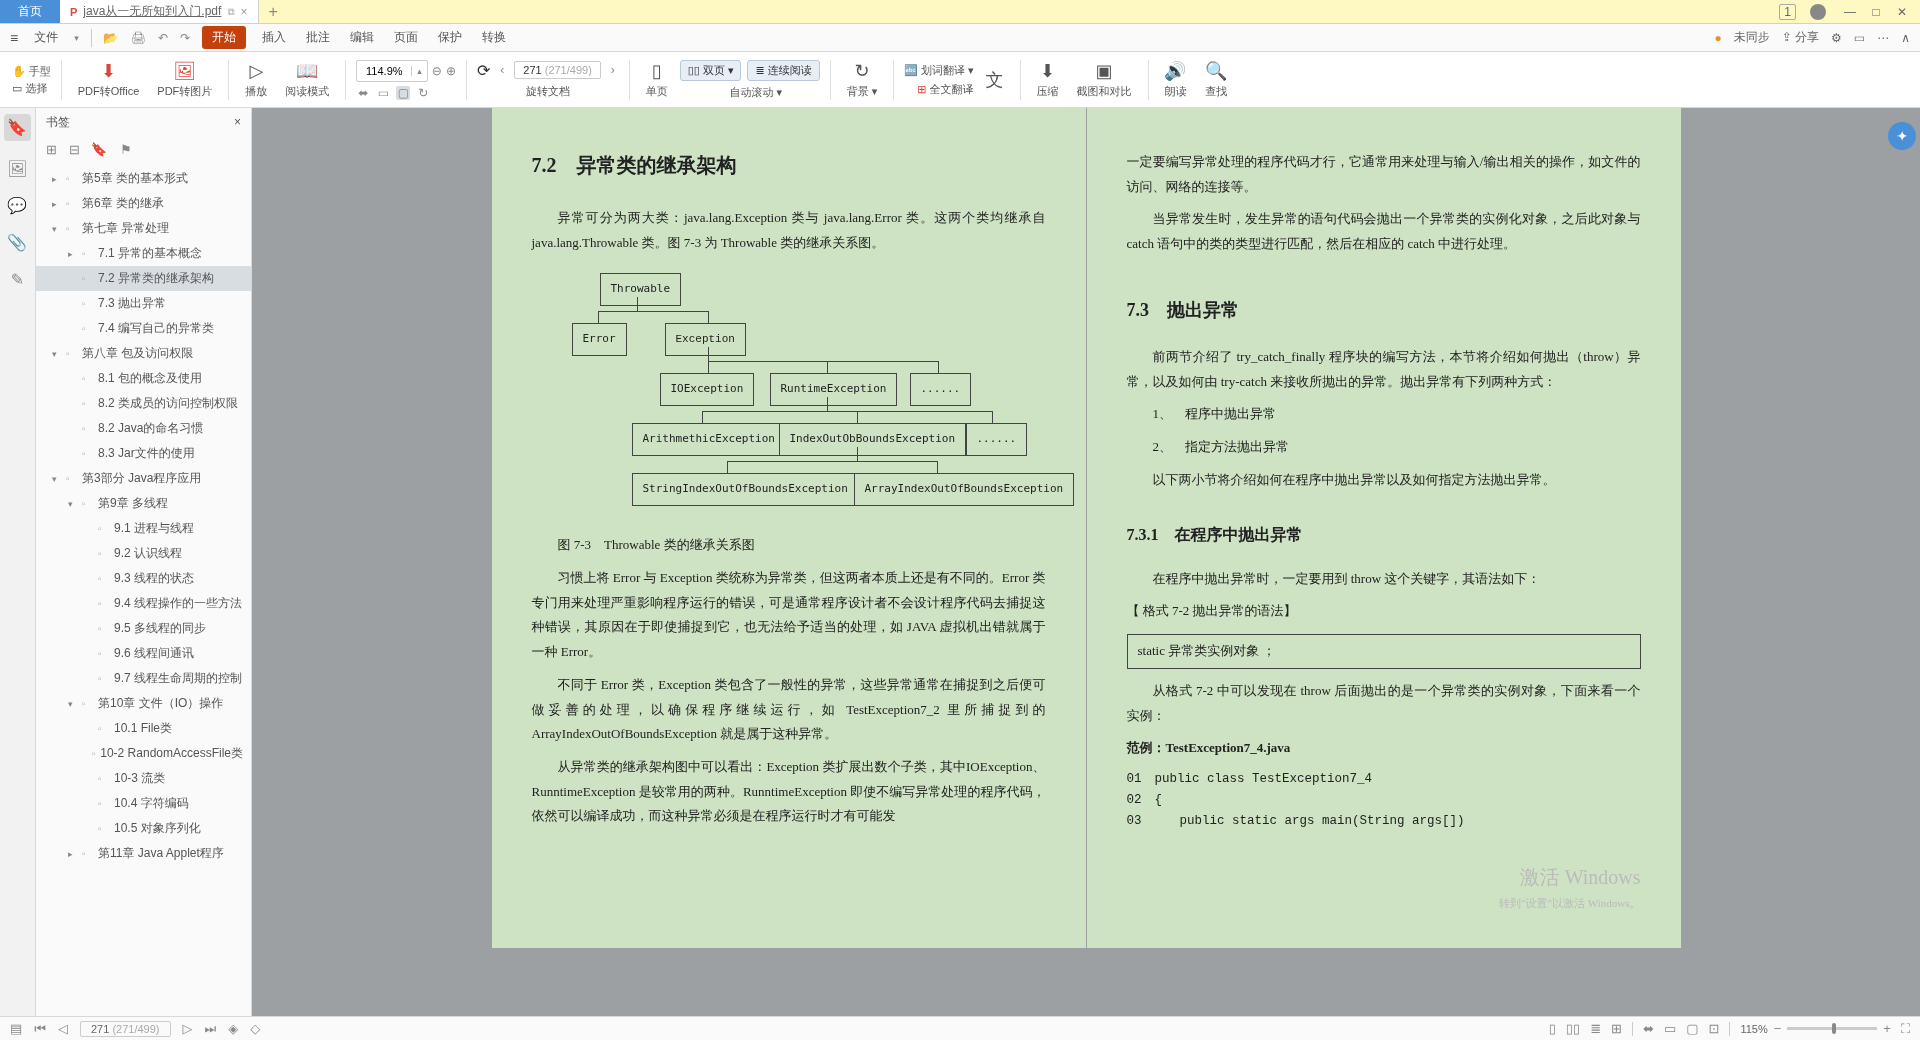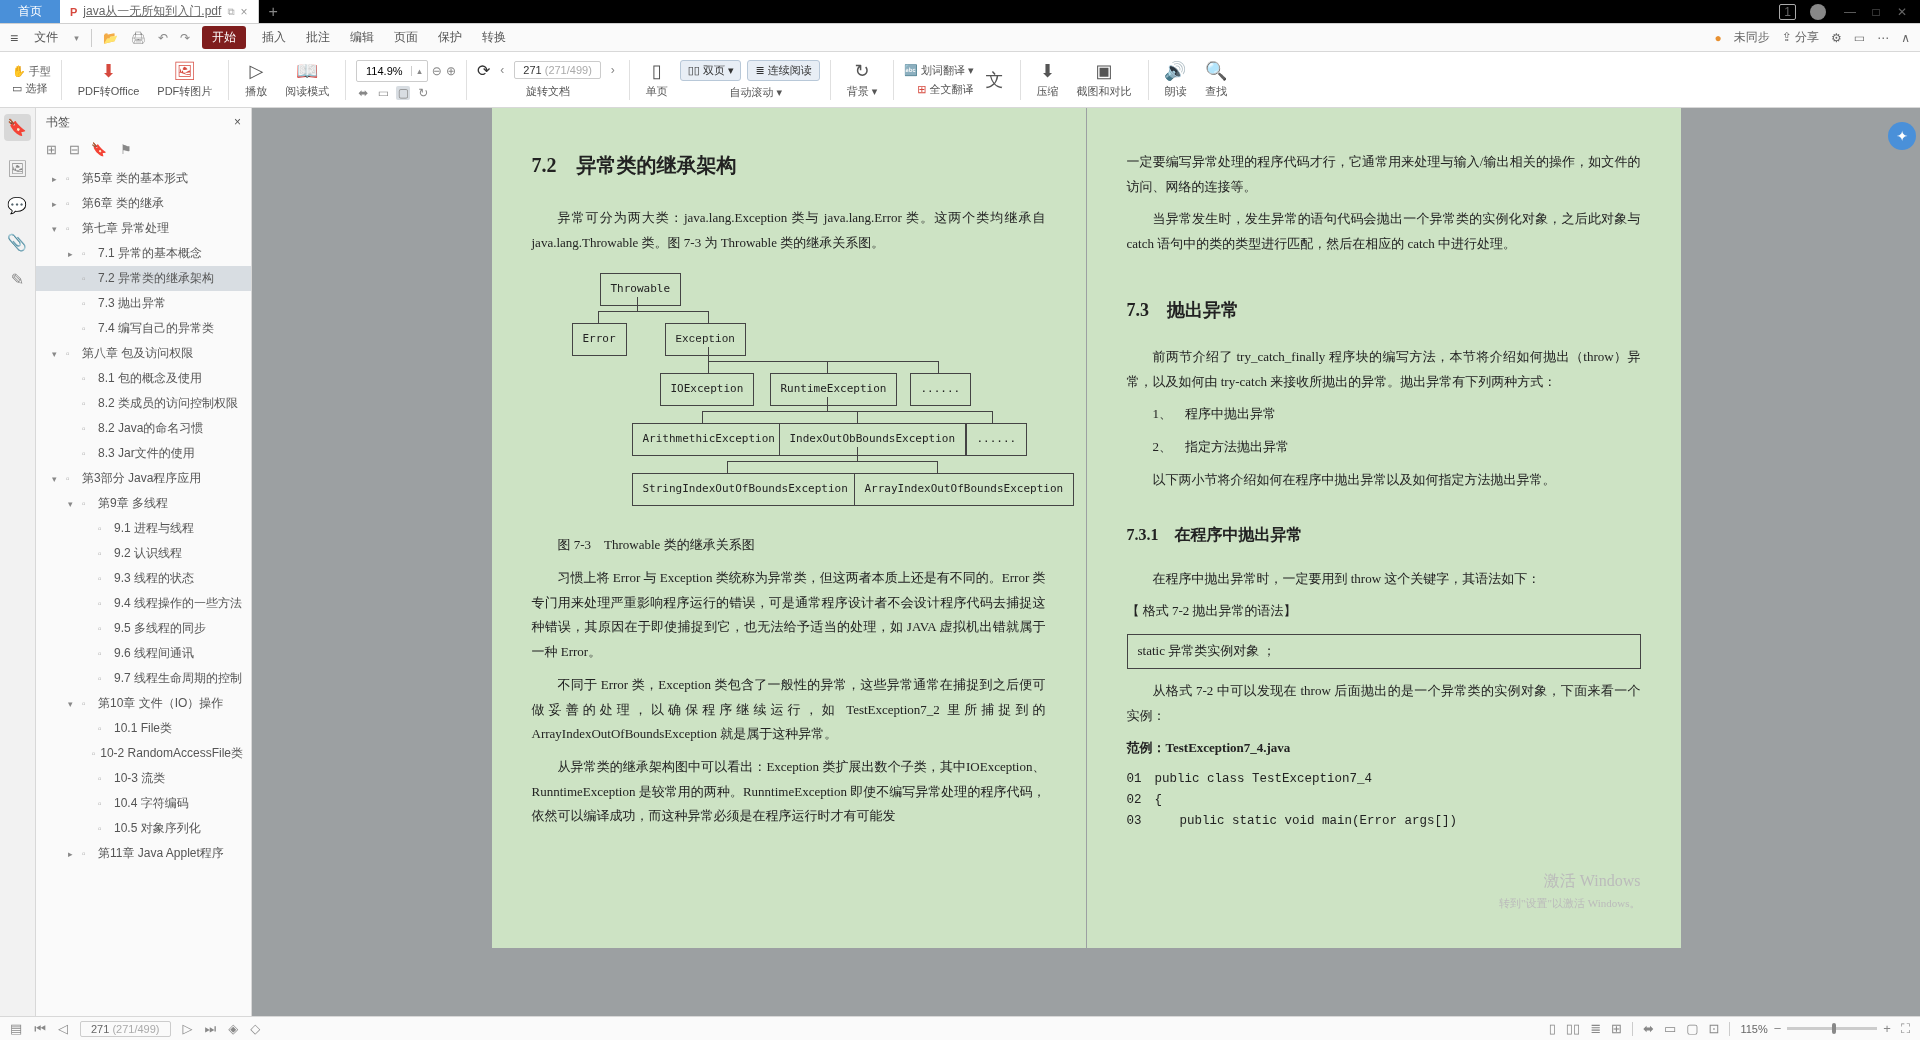--- a/index.html
+++ b/index.html
@@ -1,37 +1,37 @@
 <!DOCTYPE html>
 <html><head>
 <meta charset="utf-8">
 <style>
 * { margin: 0; padding: 0; box-sizing: border-box; }
 body { font-family: "Microsoft YaHei", sans-serif; font-size: 12px; background: #f5f5f5; color: #333; overflow: hidden; }
 .app { width: 1920px; height: 1040px; display: flex; flex-direction: column; background: #fff; }
 
 
-.titlebar { height: 24px; background: #000000; display: flex; align-items: center; padding: 0; border-bottom: 1px solid #d0d0d0; }
+.titlebar { height: 24px; background: #fef9c3; display: flex; align-items: center; padding: 0; border-bottom: 1px solid #d0d0d0; }
 .tab-home { background: #4a90d9; color: #fff; padding: 0 18px; height: 100%; display: flex; align-items: center; font-size: 12px; }
 .tab-file { display: flex; align-items: center; padding: 0 10px; height: 100%; background: #fff; border-right: 1px solid #d0d0d0; gap: 6px; }
 .pdf-icon { color: #d6493e; font-weight: bold; font-size: 11px; }
 .tab-file .tx { color: #666; text-decoration: underline; }
 .tab-close { color: #999; font-size: 12px; cursor: pointer; }
 .tab-add { padding: 0 10px; color: #888; font-size: 16px; }
 .titlebar-right { margin-left: auto; display: flex; align-items: center; gap: 14px; padding-right: 8px; color: #666; }
 .win-btns { display: flex; gap: 6px; }
 .win-btn { width: 20px; text-align: center; }
 
 
 .menubar { height: 28px; display: flex; align-items: center; padding: 0 10px; gap: 16px; border-bottom: 1px solid #d8d8d8; background: #fafafa; }
 .menu-left { display: flex; align-items: center; gap: 12px; }
 .hamburger { font-size: 14px; color: #555; }
 .divider { width: 1px; height: 18px; background: #ccc; }
 .menu-item { color: #555; padding: 0 4px; }
-.menu-item.active { color: #fff; background: #7f1d1d; border-radius: 3px; padding: 3px 10px; }
+.menu-item.active { color: #fff; background: #c2410c; border-radius: 3px; padding: 3px 10px; }
 .menubar-right { margin-left: auto; display: flex; align-items: center; gap: 12px; color: #666; }
 .sync-dot { color: #e89030; }
 
 
 .toolbar { height: 56px; display: flex; align-items: center; padding: 0 12px; gap: 6px; border-bottom: 1px solid #d8d8d8; background: #fff; position: relative; }
 .tool-group { display: flex; flex-direction: column; align-items: center; gap: 2px; padding: 0 6px; font-size: 11px; color: #555; }
 .tool-group .ico { font-size: 18px; height: 22px; display: flex; align-items: center; }
 .tool-sep { width: 1px; height: 40px; background: #e0e0e0; margin: 0 4px; }
 .zoom-box { display: flex; align-items: center; border: 1px solid #ccc; border-radius: 2px; height: 22px; }
 .zoom-box input { border: none; width: 54px; text-align: center; font-size: 11px; outline: none; }
@@ -69,21 +69,21 @@
 .page h4 { font-size: 16px; margin: 28px 0 16px; font-weight: bold; }
 .page p { margin: 8px 0; text-indent: 2em; text-align: justify; }
 .fig-caption { text-align: center; margin: 14px 0 18px; font-size: 13px; text-indent: 0; }
 .diagram { margin: 18px 0 10px 10px; position: relative; height: 250px; font-family: monospace; font-size: 11px; }
 .dbox { position: absolute; border: 1px solid #444; background: #cde3c4; padding: 5px 10px; text-align: center; white-space: nowrap; }
 .dline { position: absolute; background: #444; }
 .code-frame { border: 1px solid #444; padding: 4px 10px; margin: 10px 0; }
 .code-block { font-family: "Courier New", monospace; font-size: 12.5px; line-height: 1.7; margin-top: 8px; }
 .code-block .ln { display: flex; }
 .code-block .no { width: 28px; }
-.watermark { position: absolute; right: 40px; bottom: 52px; color: #bbb; font-size: 16px; font-family: "Microsoft YaHei"; }
+.watermark { position: absolute; right: 40px; bottom: 52px; color: #bbb; font-size: 20px; font-family: "Microsoft YaHei"; }
 .watermark-sub { position: absolute; right: 40px; bottom: 34px; color: #bbb; font-size: 11px; font-family: "Microsoft YaHei"; }
 .right-badge { position: absolute; right: 4px; top: 14px; width: 28px; height: 28px; background: #4a90d9; border-radius: 50%; color: #fff; display: flex; align-items: center; justify-content: center; font-size: 14px; }
 
 
 .statusbar { height: 24px; border-top: 1px solid #d8d8d8; background: #fafafa; display: flex; align-items: center; padding: 0 10px; gap: 12px; font-size: 11px; color: #666; }
 .statusbar .right { margin-left: auto; display: flex; align-items: center; gap: 10px; }
 .sb-ico { font-size: 13px; color: #888; }
 .zoom-slider-wrap { display: flex; align-items: center; gap: 6px; }
 .zoom-slider { width: 90px; height: 3px; background: #ccc; position: relative; }
 .zoom-slider::after { content: ''; position: absolute; left: 50%; top: -4px; width: 4px; height: 11px; background: #888; border-radius: 2px; }
@@ -470,21 +470,21 @@
               <div class="ln">
                 <span class="no">01</span>
                 <span>public class TestException7_4</span>
               </div>
               <div class="ln">
                 <span class="no">02</span>
                 <span>{</span>
               </div>
               <div class="ln">
                 <span class="no">03</span>
-                <span>　　public static void main(Error args[])</span>
+                <span>　　public static args main(String args[])</span>
               </div>
             </div>
           <div class="watermark">激活 Windows</div>
           <div class="watermark-sub">转到"设置"以激活 Windows。</div>
         </div>
       </div>
     </div>
   </div>
 
   <div class="statusbar">

